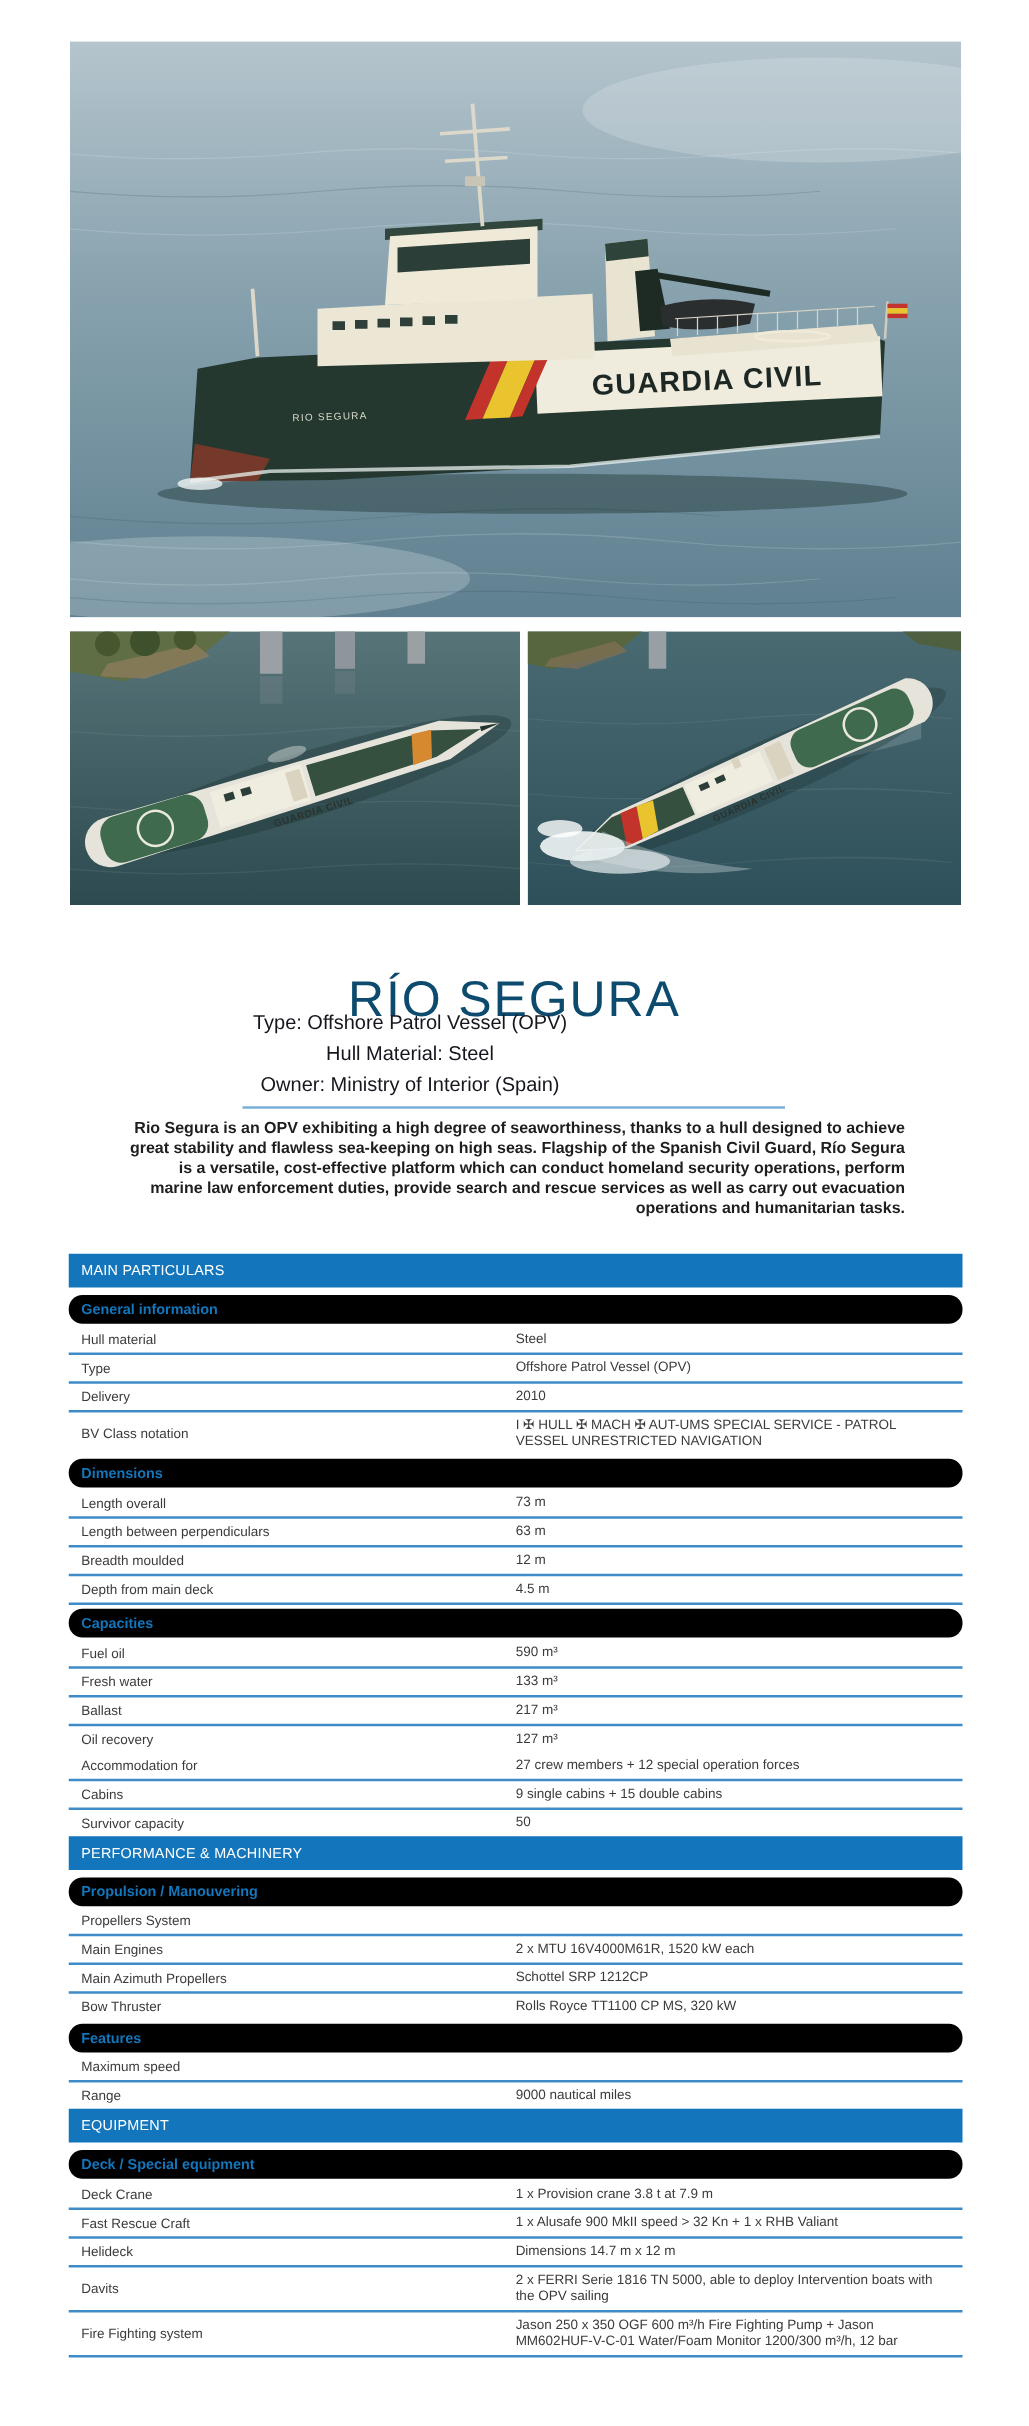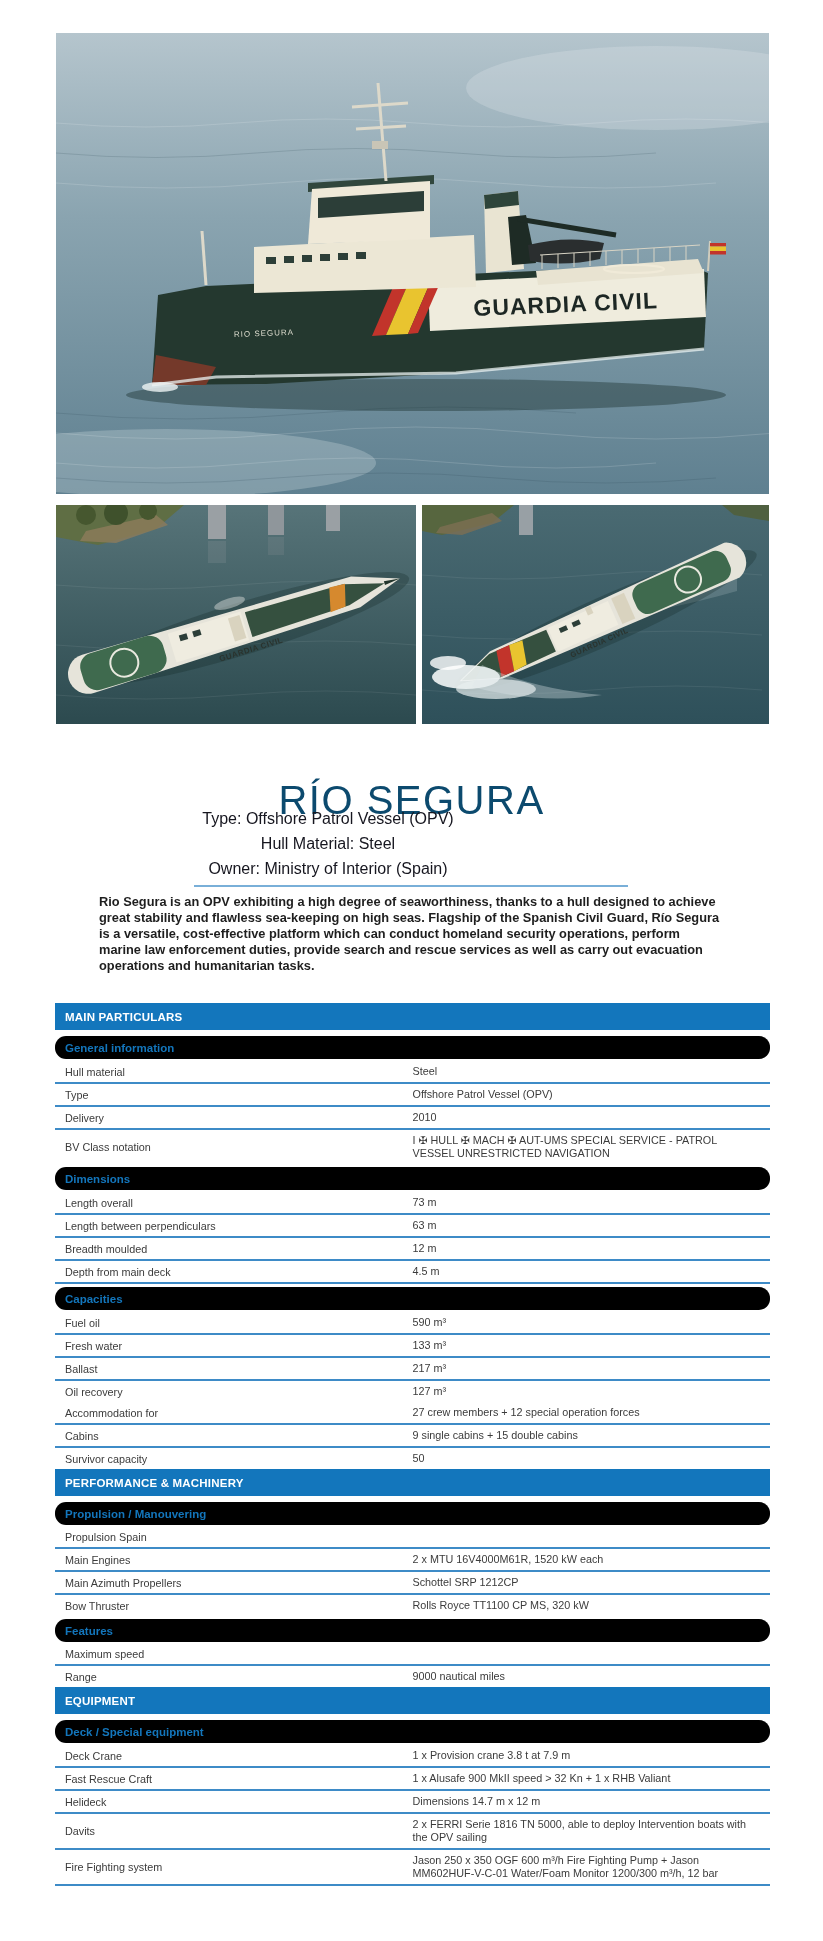--- a/index.html
+++ b/index.html
@@ -12,26 +12,26 @@
   .photo-main{left:56px;top:33px;width:713px;height:461px;}
   .photo-left{left:56px;top:505px;width:360px;height:219px;}
   .photo-right{left:422px;top:505px;width:347px;height:219px;}
 
   
   .title{position:absolute;left:0;top:750px;width:823px;text-align:center;
          font-size:40px;font-weight:400;letter-spacing:1.5px;color:#0c4a6e;line-height:46px;}
   .subtitles{position:absolute;left:0;top:806px;width:656px;text-align:center;
              font-size:16px;font-weight:400;color:#16161f;line-height:25px;}
   .divider{position:absolute;left:194px;top:885px;width:434px;height:2px;background:#79afd8;}
-  .description{position:absolute;left:99px;top:894px;width:625px;text-align:left;
+  .description{position:absolute;left:99px;top:894px;width:625px;text-align:right;
                font-size:12.8px;font-weight:700;color:#1e1e1e;line-height:16px;margin:0;}
 
   
   .spec-tables{position:absolute;left:55px;top:1003px;width:715px;}
-  .section-bar{background:#1376bc;color:#ffffff;font-size:11.5px;font-weight:700;
+  .section-bar{background:#1376bc;color:#ffffff;font-size:11.5px;font-weight:400;
                padding:8px 10px 7px 10px;margin-bottom:6px;letter-spacing:.2px;}
   .group-band{background:#000000;color:#1376bc;font-size:11.5px;font-weight:700;
               padding:6px 10px 5px 10px;margin:3px 0 2px 0;border-radius:11px;}
   .spec-row{display:flex;align-items:center;border-bottom:2px solid #3e8bc7;
             min-height:20px;font-size:10.8px;color:#3b3b3b;}
   .spec-row.no-border{border-bottom:none;}
   .spec-row .label{width:50%;padding:4px 6px 4px 10px;box-sizing:border-box;}
   .spec-row .value{width:50%;padding:4px 10px 4px 0;box-sizing:border-box;line-height:13px;}
 </style>
 </head>
@@ -293,21 +293,21 @@
         <div class="cell label">Cabins</div>
         <div class="cell value">9 single cabins + 15 double cabins</div>
       </div>
       <div class="spec-row no-border">
         <div class="cell label">Survivor capacity</div>
         <div class="cell value">50</div>
       </div>
       <div class="section-bar">PERFORMANCE &amp; MACHINERY</div>
       <div class="group-band">Propulsion / Manouvering</div>
       <div class="spec-row">
-        <div class="cell label">Propulsion Spain</div>
+        <div class="cell label">Propellers System</div>
       </div>
       <div class="spec-row">
         <div class="cell label">Main Engines</div>
         <div class="cell value">2 x MTU 16V4000M61R, 1520 kW each</div>
       </div>
       <div class="spec-row">
         <div class="cell label">Main Azimuth Propellers</div>
         <div class="cell value">Schottel SRP 1212CP</div>
       </div>
       <div class="spec-row no-border">

